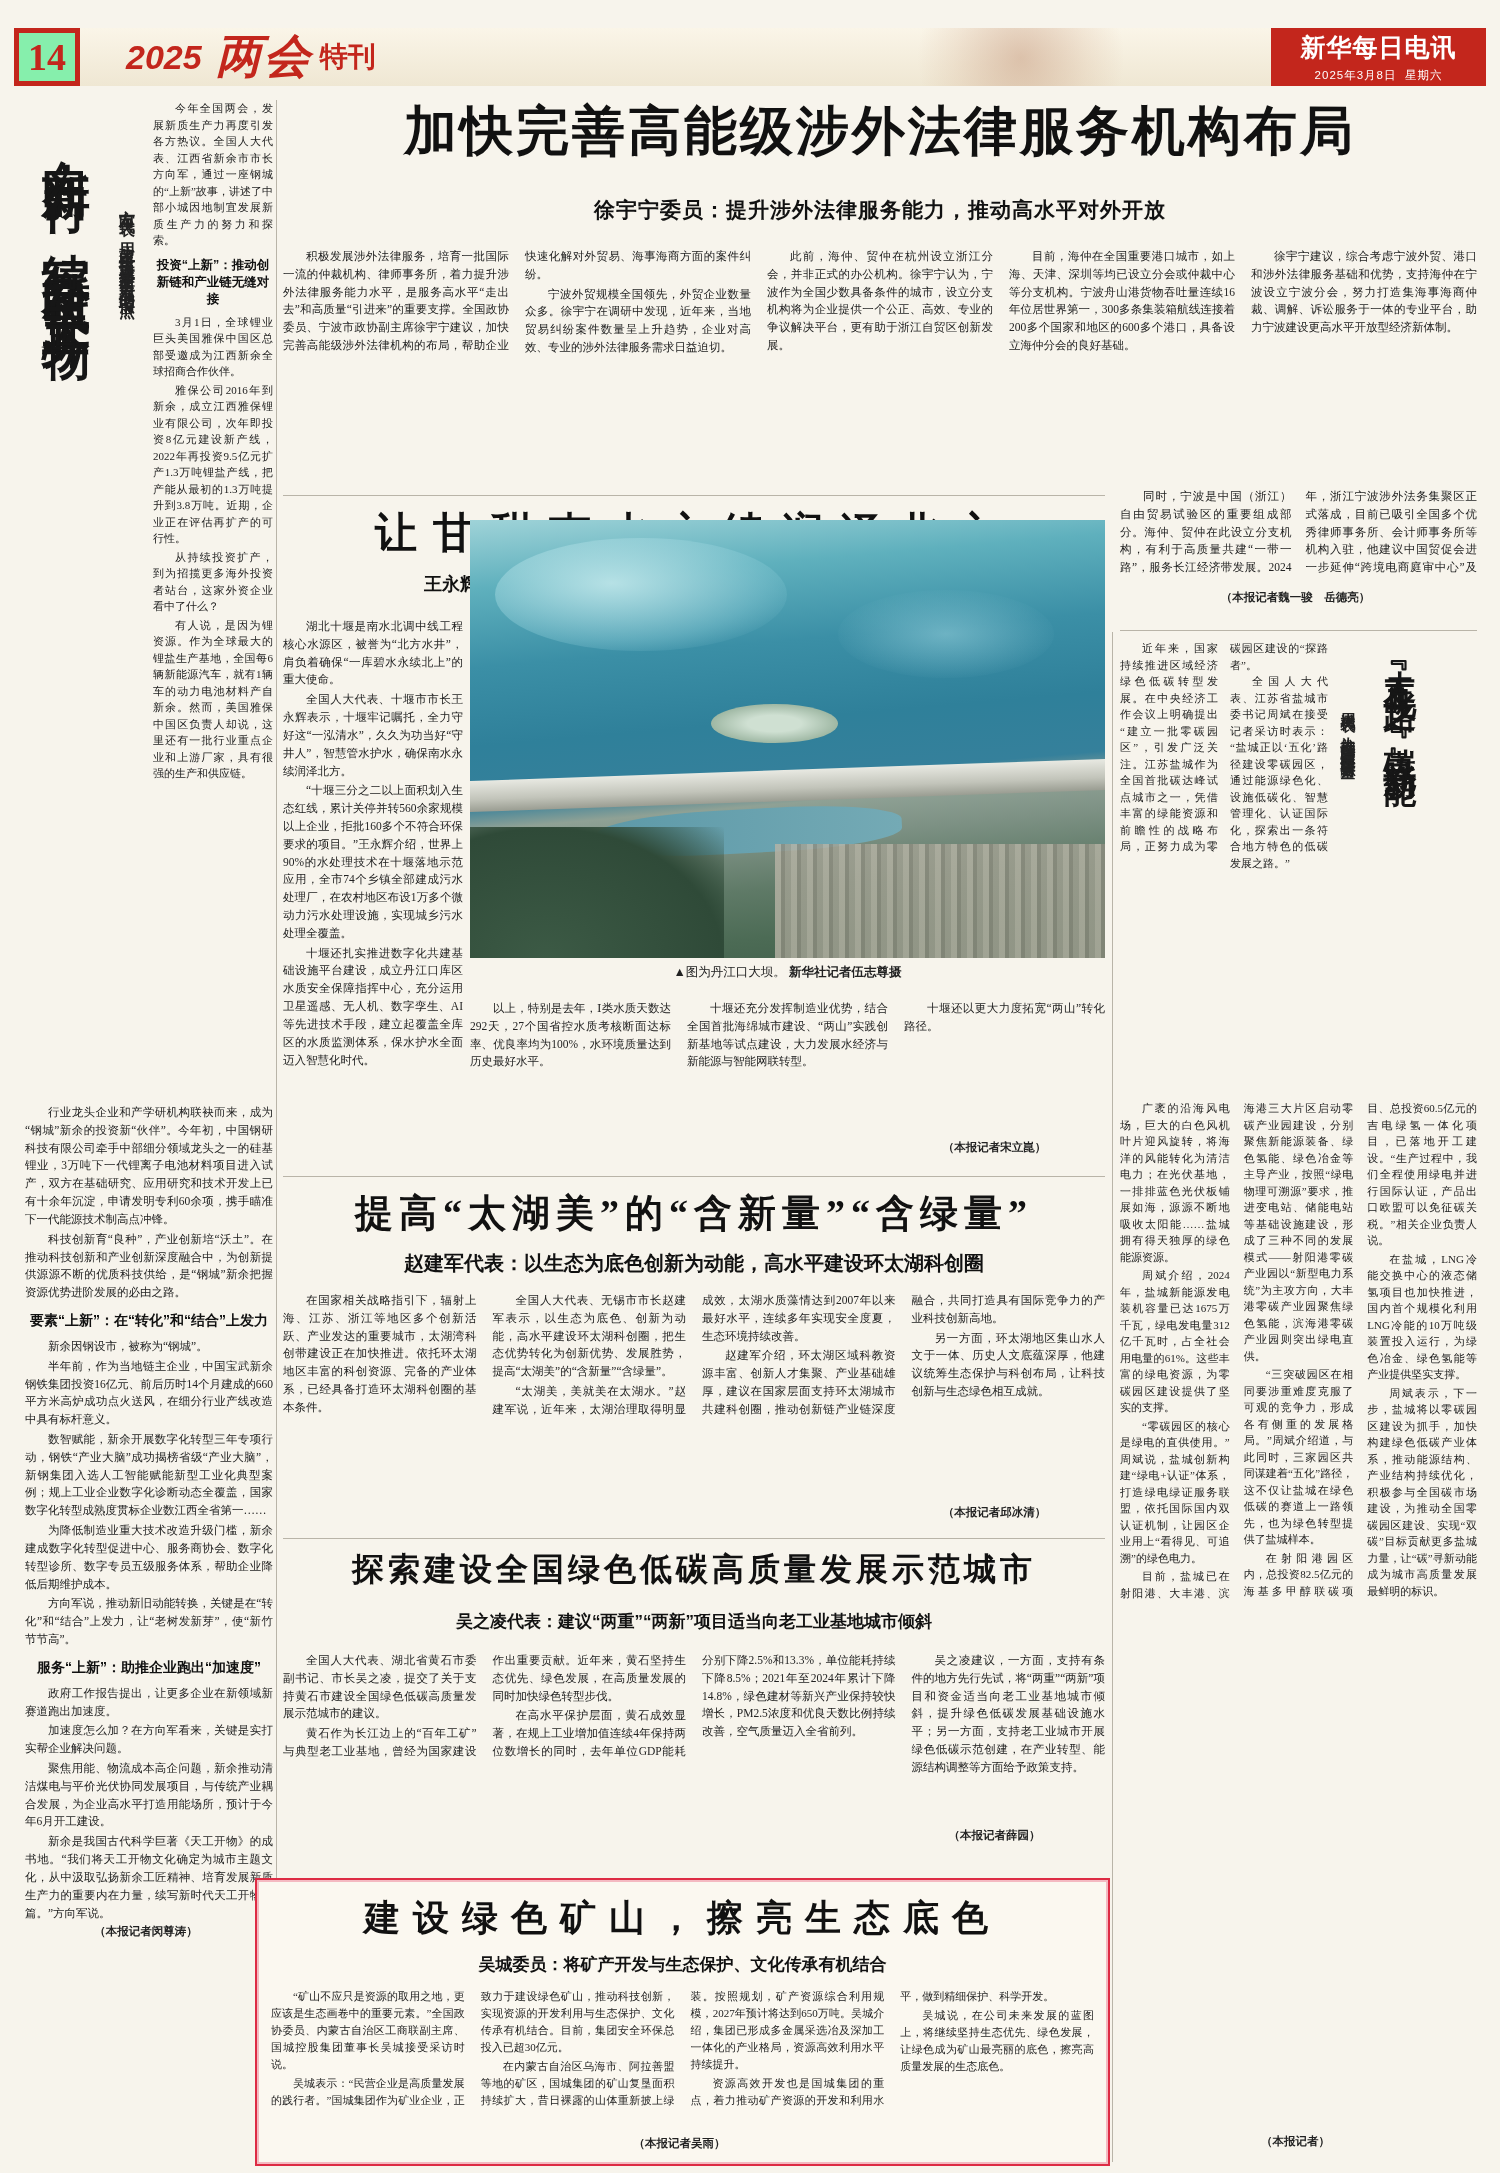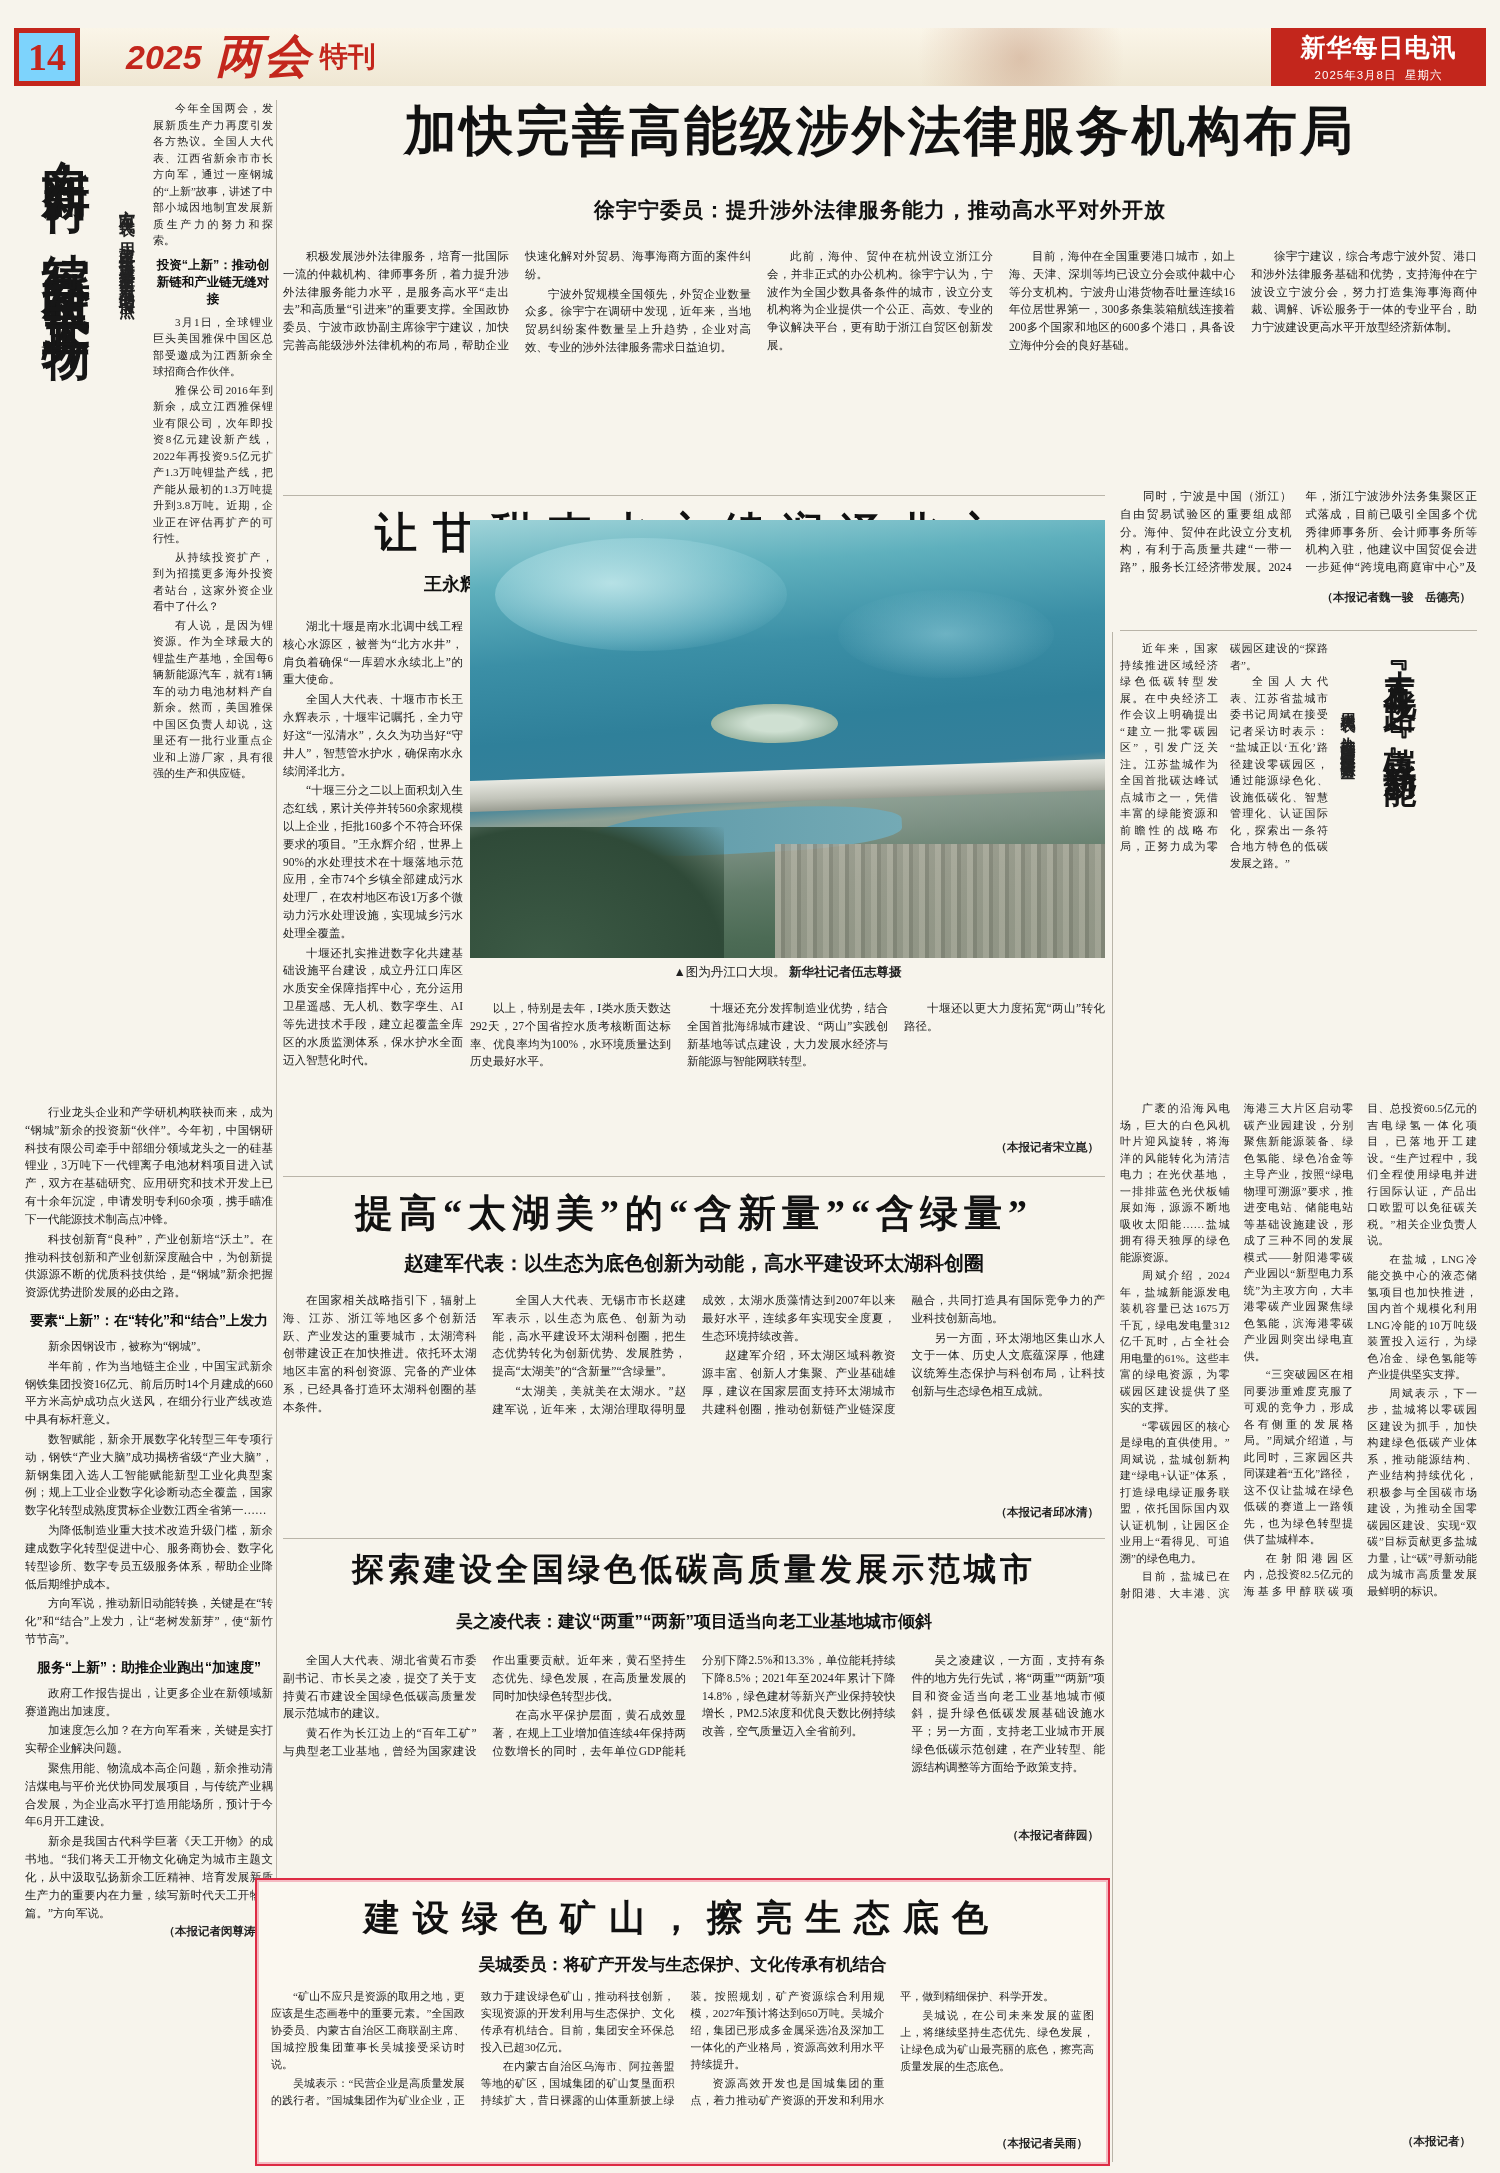--- a/index.html
+++ b/index.html
@@ -6,21 +6,21 @@
   html,body { background:#e8e4da; }
   body { font-family:"Liberation Serif","DejaVu Serif",serif; color:#222; }
   .page {
     position:relative; width:1500px; height:2173px; margin:0 auto;
     background:#f7f4ec; overflow:hidden;
   }
   
   .banner { position:absolute; top:28px; left:14px; right:14px; height:58px;
     background:#c3261c; display:flex; align-items:stretch; }
   .pagenum-box { width:66px; padding:5px; }
-  .pagenum-inner { width:100%; height:100%; background:#7dd3fc; display:flex;
+  .pagenum-inner { width:100%; height:100%; background:#86efac; display:flex;
     align-items:center; justify-content:center; }
   .pagenum { color:#c3261c; font-size:38px; font-weight:bold; font-family:"Liberation Serif",serif; }
   .edition-band { flex:1; background:linear-gradient(180deg,#faf5e8,#efe7d3);
     position:relative; display:flex; align-items:center; padding-left:46px; overflow:hidden; }
   .edition-swirl { position:absolute; right:120px; top:-40px; width:260px; height:140px;
     background:radial-gradient(circle at 50% 50%, rgba(190,140,110,.45), rgba(210,170,140,.2) 45%, transparent 70%);
     border-radius:50%; }
   .ed-year { color:#c3261c; font-size:34px; font-weight:bold; font-style:italic;
     font-family:"Liberation Sans",sans-serif; margin-right:14px; }
   .ed-lianghui { color:#c3261c; font-size:46px; font-weight:bold; font-style:italic;
@@ -30,21 +30,21 @@
   .masthead-box { width:215px; background:#c3261c; display:flex; flex-direction:column;
     align-items:center; justify-content:center; gap:4px; }
   .masthead { color:#fff; font-size:25px; font-weight:bold; 
     font-family:"Liberation Serif",serif; letter-spacing:1px; white-space:nowrap; }
   .masthead-date { color:#fff; font-size:11.5px; font-family:"Liberation Sans",sans-serif;
     letter-spacing:1px; white-space:nowrap; }
   
   .body-text p { font-size:11.5px; line-height:1.55; text-align:justify;
     text-indent:2em; margin-bottom:2px; }
   .byline { font-family:"Liberation Sans",sans-serif; font-weight:bold;
-    font-size:11.5px; text-align:right; padding-right:6px; }
+    font-size:11.5px; text-align:center; padding-right:6px; }
   .sub-heading { font-family:"Liberation Sans",sans-serif; font-weight:bold;
     font-size:14px; text-align:center; margin:10px 0 8px; color:#111; }
   .headline { font-family:"Liberation Serif",serif; font-weight:bold; color:#111;
     text-align:center; white-space:nowrap; }
   .subtitle { font-family:"Liberation Sans",sans-serif; font-weight:bold; color:#111;
     text-align:center; white-space:nowrap; }
   .hline { position:absolute; height:1px; background:#b9b4a8; }
   .vline { position:absolute; width:1px; background:#b9b4a8; }
   
   .left-article { position:absolute; left:25px; top:100px; width:248px; height:2062px; overflow:hidden; }

